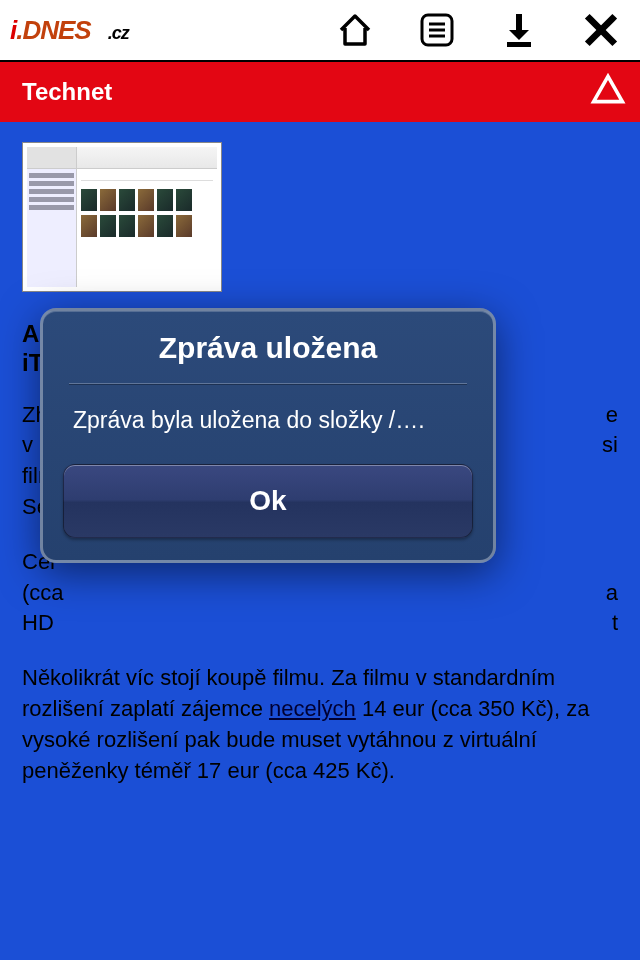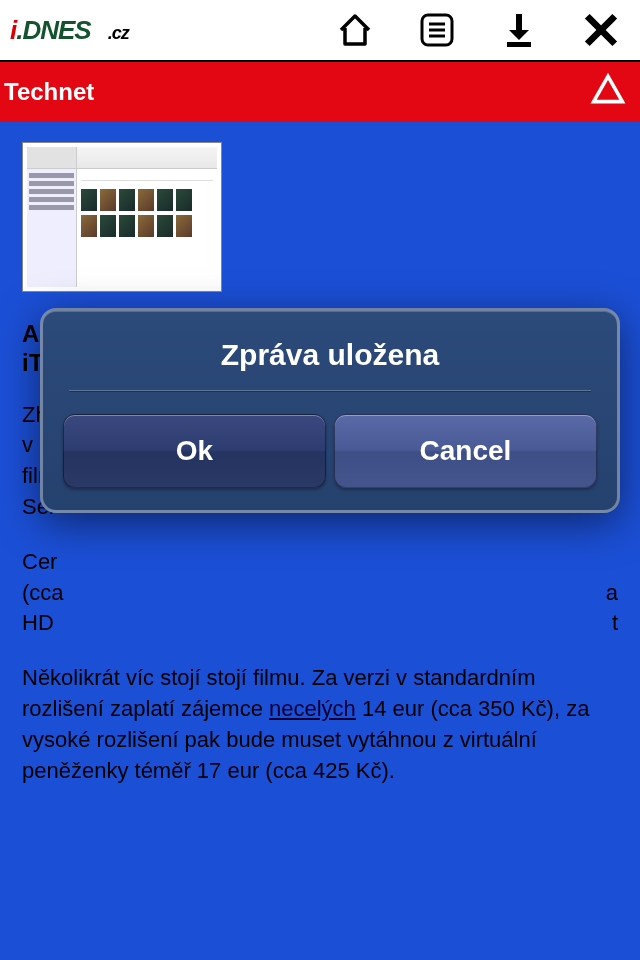--- a/index.html
+++ b/index.html
@@ -1,26 +1,26 @@
 <!DOCTYPE html>
 <html><head>
 <meta charset="utf-8">
 <style>
   * { margin: 0; padding: 0; box-sizing: border-box; }
   body { font-family: Arial, sans-serif; width: 640px; height: 960px; overflow: hidden; position: relative; background: #fff; }
   
   .topbar { height: 62px; background: #fff; display: flex; align-items: center; padding: 0 10px; border-bottom: 2px solid #000; }
   .logo { display: flex; align-items: baseline; font-weight: bold; font-size: 26px; font-style: italic; letter-spacing: -1px; }
   .logo-i { color: #d00; }
-  .logo-dnes { color: #14532d; }
+  .logo-dnes { color: #c2410c; }
   .logo-cz { color: #000; font-size: 18px; margin-left: 17px; }
   .topbar-icons { margin-left: auto; display: flex; gap: 40px; align-items: center; padding-right: 8px; }
   .icon-btn { width: 42px; height: 42px; display: flex; align-items: center; justify-content: center; cursor: pointer; }
   
-  .redbar { height: 60px; background: #e30613; display: flex; align-items: center; padding-left: 4px; padding-right: 14px; color: #fff; font-weight: bold; font-size: 24px; }
+  .redbar { height: 60px; background: #e30613; display: flex; align-items: center; padding-left: 22px; padding-right: 14px; color: #fff; font-weight: bold; font-size: 24px; }
   .redbar-right { margin-left: auto; }
   
   .content { background: #1b4fd6; min-height: 838px; padding: 20px 22px; color: #000; font-size: 22px; line-height: 1.4; }
   
   .thumb {
     width: 200px; height: 150px; background: #fff; border: 1px solid #888;
     display: flex; flex-direction: column; padding: 4px; margin-bottom: 28px;
   }
   .thumb-top { height: 22px; background: linear-gradient(#f5f5f5,#e8e8e8); border-bottom: 1px solid #ccc; display:flex; }
   .thumb-top-left { width: 50px; background:#e2e2e2; border-right:1px solid #ccc;}
@@ -31,25 +31,25 @@
   .thumb-row { display: flex; gap: 3px; margin-top: 4px; }
   .thumb-poster { width: 16px; height: 22px; background: linear-gradient(135deg,#2a4a3a,#1a2a2a); }
   .thumb-poster.alt{background:linear-gradient(135deg,#8a6a3a,#5a3a2a);}
   
   .article-title { font-weight: bold; font-size: 24px; margin-bottom: 22px; line-height:1.2; }
   .para { margin-bottom: 24px; }
   .link { color: #003; text-decoration: underline; text-align: right; }
   
   
   .modal {
-    position: absolute; top: 308px; left: 40px; width: 580px;
+    position: absolute; top: 308px; left: 40px; width: 456px;
     background: linear-gradient(to bottom, #2c4a7a 0%, #25416e 100%);
     border-radius: 16px; border: 3px solid rgba(255,255,255,0.35);
     box-shadow: 0 10px 40px rgba(0,0,0,0.5), inset 0 1px 0 rgba(255,255,255,0.2);
-    padding: 27px 20px 22px;
+    padding: 20px 20px 22px;
   }
   .modal-title { color: #fff; font-size: 30px; font-weight: bold; text-align: center; margin-bottom: 18px; }
   .modal hr { border: none; border-top: 1px solid rgba(255,255,255,0.25); border-bottom: 1px solid rgba(0,0,0,0.3); margin: 0 6px 22px; }
   .modal-msg { color: #fff; font-size: 23px; padding: 0 10px 30px; }
   .modal-buttons { display: flex; gap: 8px; }
   .modal-btn {
     flex: 1; height: 74px; border-radius: 12px;
     background: linear-gradient(to bottom, #5a6aa8 0%, #4a5a95 48%, #3e4e86 52%, #44548c 100%);
     border: 1px solid rgba(0,0,0,0.4);
     box-shadow: inset 0 1px 0 rgba(255,255,255,0.35), 0 2px 3px rgba(0,0,0,0.3);
@@ -153,25 +153,25 @@
       v Č<span style="float:right">si</span><br>
       film<br>
       Ser
     </p>
     <p class="para">
       Cer<br>
       (cca<span style="float:right">a</span><br>
       HD<span style="float:right">t</span>
     </p>
     <p class="para">
-      <span>Několikrát víc stojí stojí filmu. Za verzi v standardním rozlišení zaplatí zájemce </span><a href="#" class="link">necelých</a><span> 14 eur (cca 350 Kč), za vysoké rozlišení pak bude muset vytáhnou z virtuální peněženky téměř 17 eur (cca 425 Kč).</span>
+      <span>Několikrát víc stojí koupě filmu. Za filmu v standardním rozlišení zaplatí zájemce </span><a href="#" class="link">necelých</a><span> 14 eur (cca 350 Kč), za vysoké rozlišení pak bude muset vytáhnou z virtuální peněženky téměř 17 eur (cca 425 Kč).</span>
     </p>
   </div>
 </div>
 
 <div class="modal">
   <div class="modal-title">Zpráva uložena</div>
   <hr>
+  <div class="modal-msg">Zpráva byla uložena do složky /….</div>
   <div class="modal-buttons">
     <div class="modal-btn primary">Ok</div>
-    <div class="modal-btn">Cancel</div>
   </div>
 </div>
 
 </body></html>

